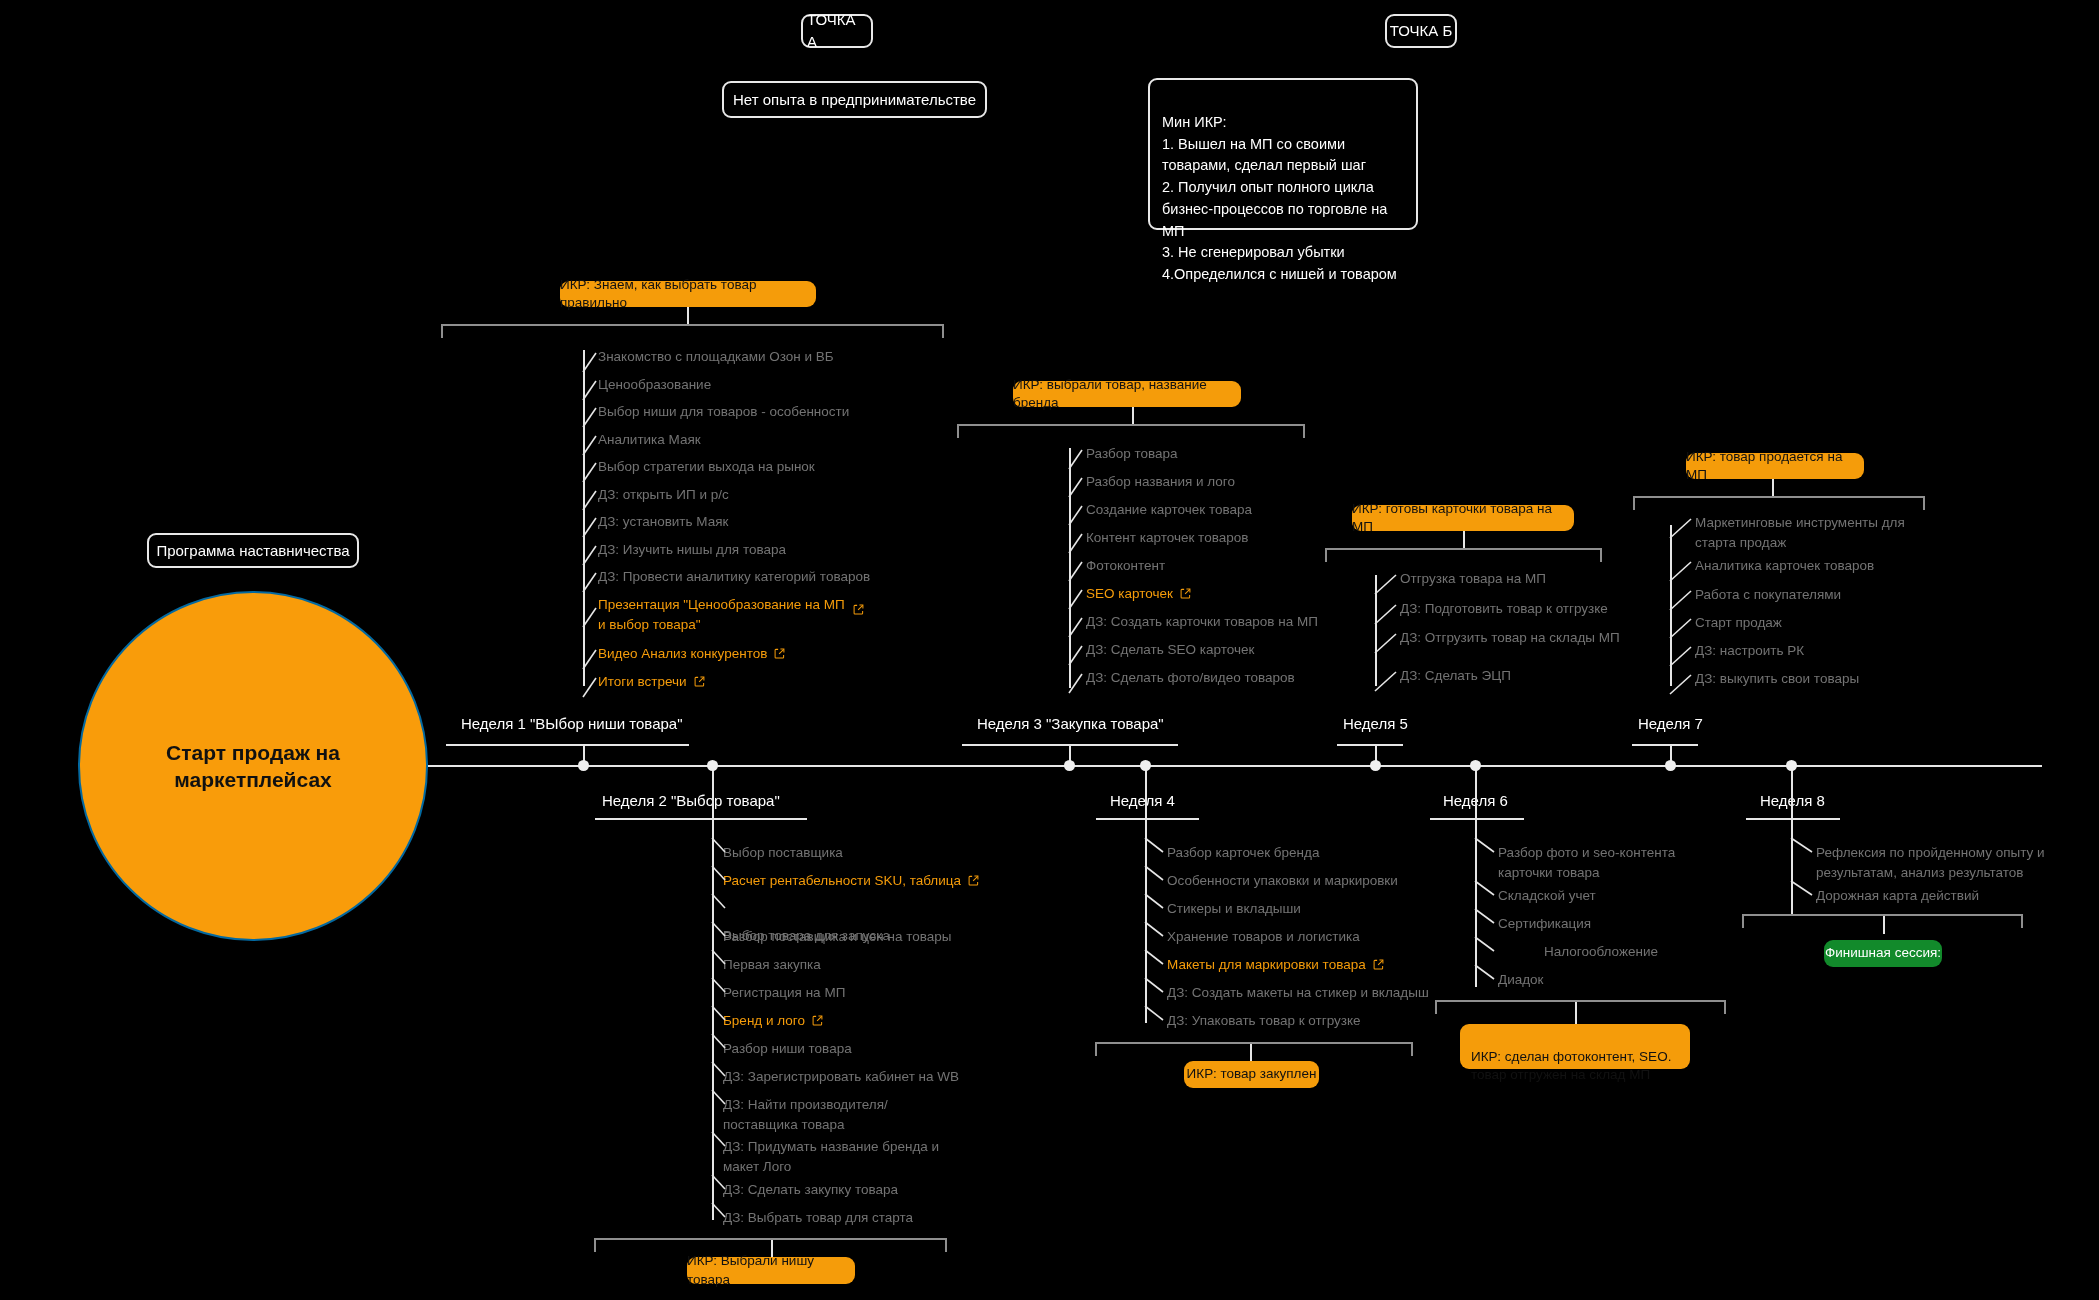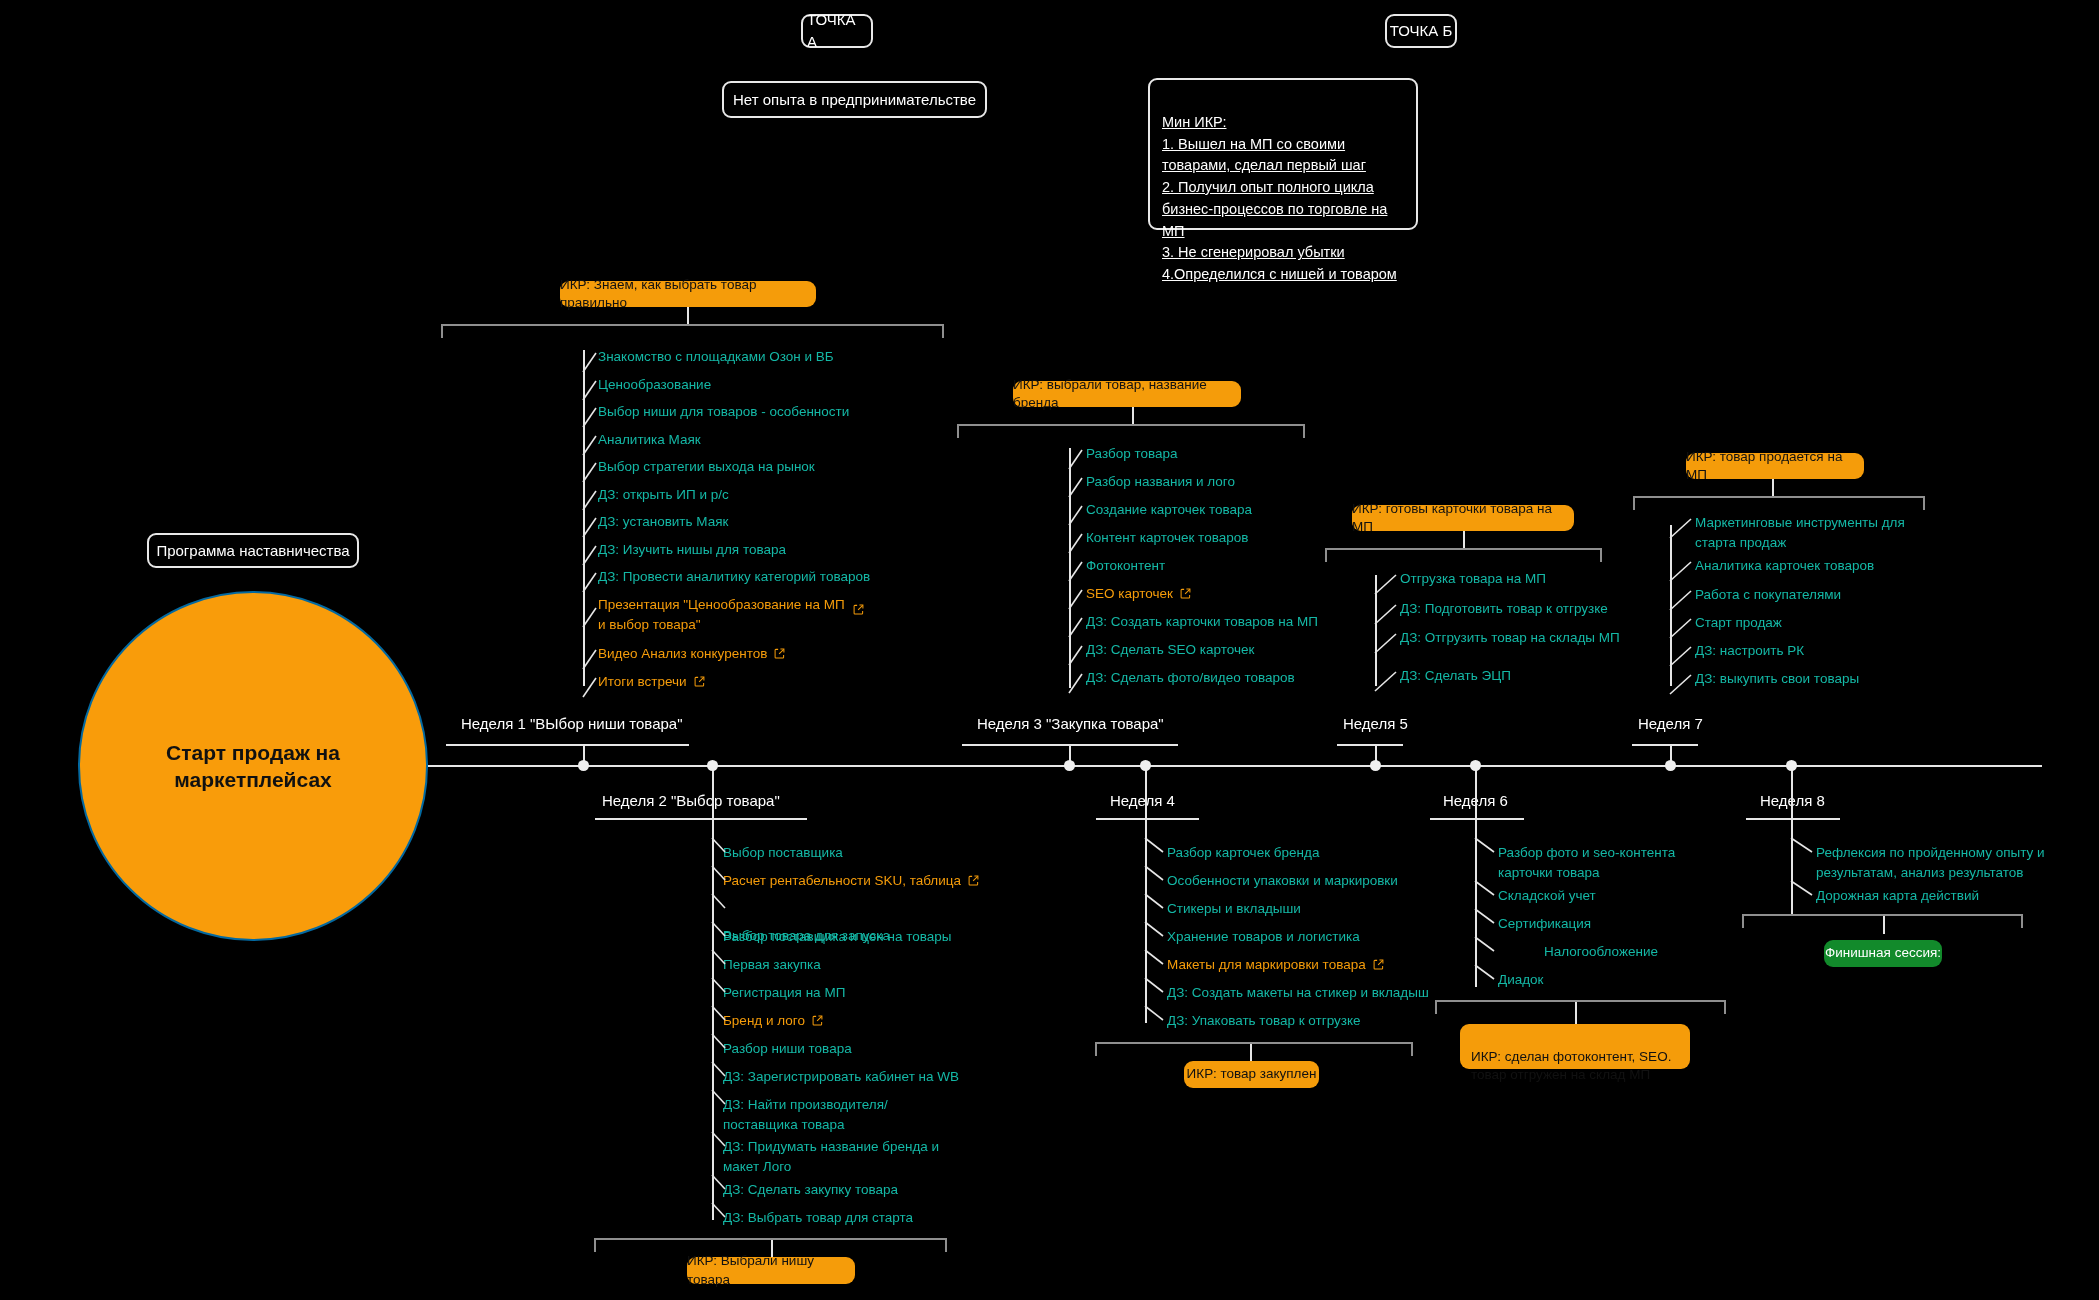--- a/index.html
+++ b/index.html
@@ -60,21 +60,21 @@
   .stem{position:absolute;width:2px;background:#e6e6e6;}
   .wkrule{position:absolute;height:2px;background:#e6e6e6;}
   .wklabel{position:absolute;font-size:15px;color:#fff;white-space:nowrap;}
 
   
   .spine{position:absolute;width:2px;background:#e6e6e6;}
   .row{
     position:absolute;
     font-size:13.5px;
     line-height:1.45;
-    color:#14b8a6;
+    color:#737373;
     white-space:pre-line;
   }
   .row.link{color:#f59c0a;}
   .extico{
     display:inline-block;width:11px;height:11px;margin-left:7px;
     position:relative;vertical-align:-1px;
   }
   .extico svg{display:block;}
 
   
@@ -93,21 +93,21 @@
   </div>
 
   <div class="obox" style="left:1385px;top:14px;width:72px;height:34px;display:flex;align-items:center;justify-content:center;padding:0;font-size:15px;">
     <span>ТОЧКА Б</span>
   </div>
 
   <div class="obox" style="left:722px;top:81px;width:265px;height:37px;display:flex;align-items:center;justify-content:center;padding:0;font-size:15px;">
     <span>Нет опыта в предпринимательстве</span>
   </div>
 
-  <div class="obox" style="left:1148px;top:78px;width:270px;height:152px;padding:10px 12px;font-size:14.5px;line-height:1.5;text-decoration:underline;">
+  <div class="obox" style="left:1148px;top:78px;width:270px;height:152px;padding:10px 12px;font-size:14.5px;line-height:1.5;">
     <span>Мин ИКР:
 1. Вышел на МП со своими товарами, сделал первый шаг
 2. Получил опыт полного цикла бизнес-процессов по торговле на МП
 3. Не сгенерировал убытки
 4.Определился с нишей и товаром</span>
   </div>
 
 
   <div class="obox" style="left:147px;top:533px;width:212px;height:35px;display:flex;align-items:center;justify-content:center;padding:0;font-size:15px;">
     <span>Программа наставничества</span>

